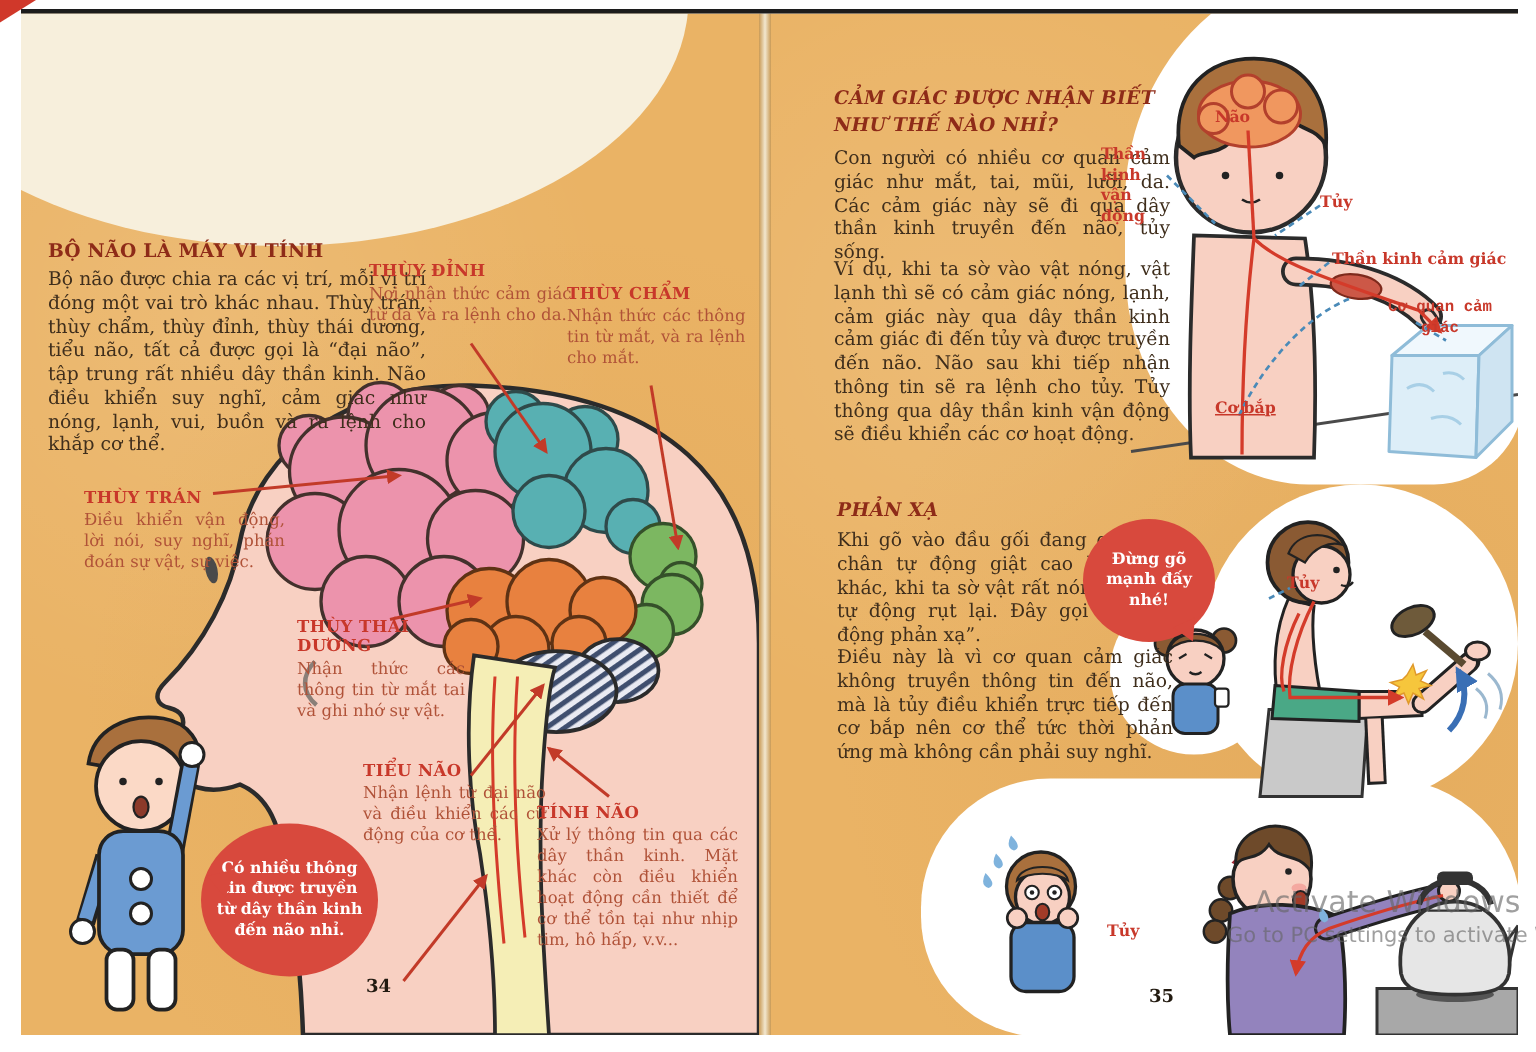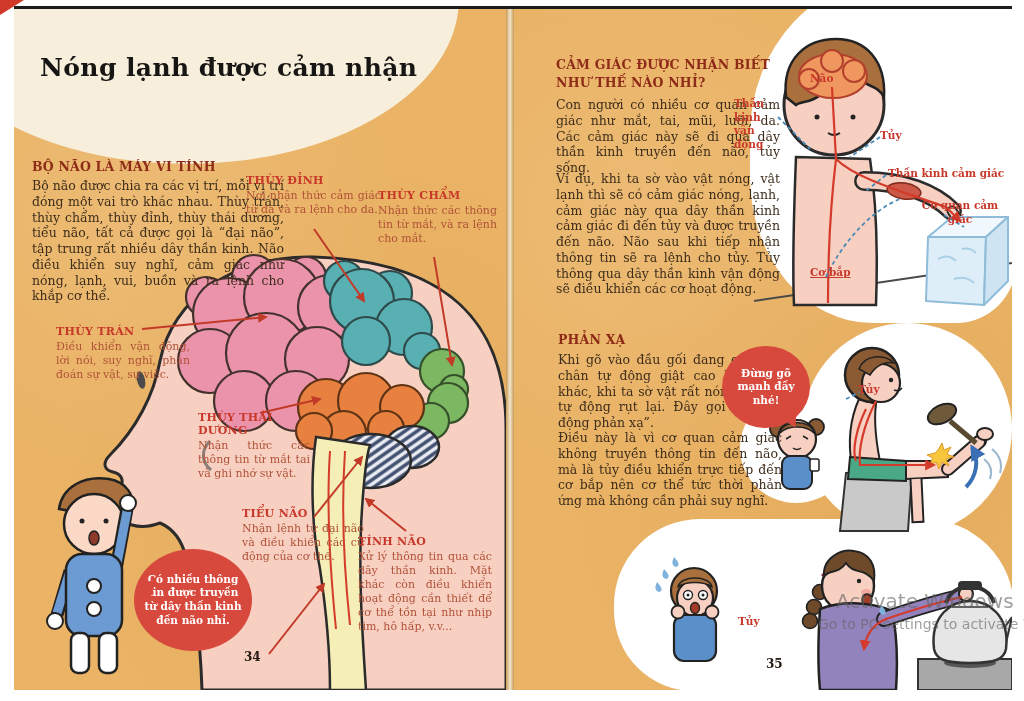--- a/index.html
+++ b/index.html
@@ -50,42 +50,42 @@
     font-size:10.5px; line-height:1.3; padding:8px; }
   #bubble-left::before { content:""; position:absolute; left:-6px; top:26px;
     border:10px solid transparent; border-right:16px solid #d8493d;
     transform:rotate(18deg); }
 
   .pagenum { font-weight:bold; color:#221a10; font-size:12px; z-index:8; }
   #pn34 { left:230px; top:641px; } #pn35 { left:252px; top:648px; }
 
   
   .rhead { font-weight:bold; color:#8e2b18; font-size:12.5px; line-height:1.4;
-    letter-spacing:.2px; z-index:5; }
+    letter-spacing:.2px; z-index:5;font-style:italic; }
   #sens-head  { left:42px; top:47px; width:240px; }
   #sens-para1 { left:42px; top:88px;  width:224px; }
   #sens-para2 { left:42px; top:162px; width:224px; }
   #reflex-head  { left:44px; top:322px; }
   #reflex-para1 { left:44px; top:343px; width:224px; }
   #reflex-para2 { left:44px; top:421px; width:224px; }
 
   .blob { background:#fff; z-index:2; }
   #blob-ice    { left:236px; top:-34px; width:266px; height:348px;
     border-radius:150px 30px 60px 46% / 160px 40px 60px 42%; }
   #blob-knee   { left:288px; top:314px; width:210px; height:212px; border-radius:50%; }
   #blob-girl   { left:226px; top:384px; width:112px; height:110px; border-radius:50%; }
   #blob-kettle { left:100px; top:510px; width:400px; height:172px;
     border-radius:86px 90px 40px 80px; }
 
   .rlab { font-weight:bold; color:#c8382a; font-size:10.5px; line-height:1.3; z-index:6; }
   #rl-nao   { left:296px; top:63px;  width:46px; text-align:left; }
   #rl-tkvd  { left:220px; top:88px;  width:46px; }
   #rl-tuy1  { left:366px; top:120px; width:40px; }
   #rl-tkcg  { left:374px; top:158px; width:120px; }
-  #rl-cqcg  { left:405px; top:190px; width:82px; text-align:center; }
+  #rl-cqcg  { left:405px; top:190px; width:82px; text-align:center;font-family:Liberation Mono, monospace; }
   #rl-cobap { left:296px; top:257px; width:60px;text-decoration:underline; }
   #rl-tuy2  { left:344px; top:374px; width:40px; }
   #rl-tuy3  { left:224px; top:606px; width:40px; }
 
   #bubble-red { left:208px; top:337px; width:88px; height:82px; background:#d8493d;
     font-size:10.5px; line-height:1.3; padding:6px; }
   #bubble-red::after { content:""; position:absolute; right:8px; bottom:-8px;
     border:8px solid transparent; border-top:14px solid #d8493d; transform:rotate(-25deg); }
   #bubble-green { left:88px; top:548px; width:92px; height:98px; background:#76a659;
     font-size:10.5px; line-height:1.3; padding:7px; }
@@ -105,21 +105,20 @@
 
 <div id="stage">
   <div class="abs" id="corner-red"></div>
   <div class="abs" id="top-edge"></div>
   <div class="abs" id="spine"></div>
 
   <div class="abs page" id="page-left">
     <div class="abs" id="cream-blob"></div>
 
     <div class="abs" id="title">
-      <div>Nóng lạnh được cảm nhận</div>
     </div>
 
     <div class="abs mhead" id="intro-head">BỘ NÃO LÀ MÁY VI TÍNH</div>
     <div class="abs btext" id="intro-body">Bộ não được chia ra các vị trí, mỗi vị trí đóng một vai trò khác nhau. Thùy trán, thùy chẩm, thùy đỉnh, thùy thái dương, tiểu não, tất cả được gọi là “đại não”, tập trung rất nhiều dây thần kinh. Não điều khiển suy nghĩ, cảm giác như nóng, lạnh, vui, buồn và ra lệnh cho khắp cơ thể.</div>
 
     <svg style="left:0;top:0;z-index:2" width="492" height="681" viewBox="0 0 492 681">
       <defs>
         <pattern id="cb" width="7" height="7" patternUnits="userSpaceOnUse" patternTransform="rotate(55)">
           <rect width="7" height="7" fill="#e9eaf2"></rect>
           <line x1="3" y1="0" x2="3" y2="7" stroke="#3f4e6e" stroke-width="3.4"></line>

